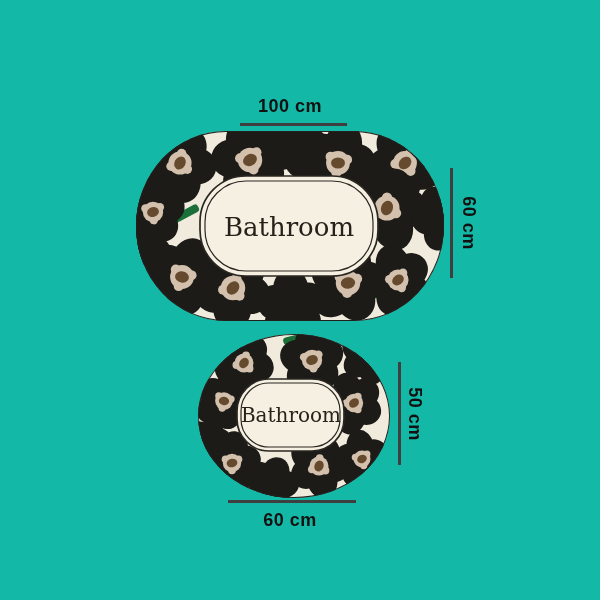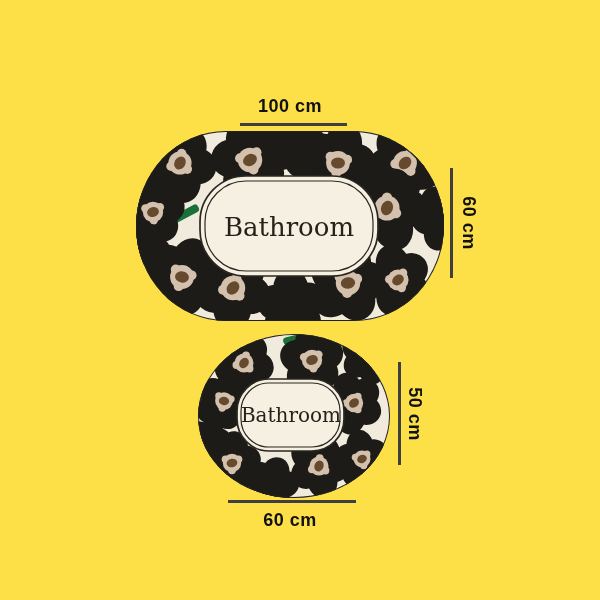--- a/index.html
+++ b/index.html
@@ -15,21 +15,21 @@
   }
   .dim-label.vert{transform:translate(-50%,-50%) rotate(90deg);}
   .dim-line{position:absolute;background:#3f3f3f;}
   .mat-text{
     font-family:"DejaVu Serif",serif;
   }
 </style>
 </head>
 <body>
 
-<div class="canvas" style="background: #fde047;">
+<div class="canvas" style="background: #14b8a6;">
 
   <div class="dim-label" style="left: 290px; top: 106px; color: rgb(17, 17, 17);">100 cm</div>
   <div class="dim-line" style="left: 240px; top: 123px; width: 107px; height: 3px; background: rgb(63, 63, 63);"></div>
 
   <div class="mat" style="left:135px;top:130px;">
     <svg id="svg-large" width="310" height="192" viewBox="0 0 310 192">
       <g clip-path="url(#clip-large)">
           <rect x="1" y="1" width="308" height="190" rx="90" ry="95" fill="#f0ebdc"></rect>
           <rect x="145" y="5" width="30" height="8" rx="3" fill="#1a7038" transform="rotate(-12 160 9)"></rect>
           <rect x="35" y="80" width="30" height="8" rx="3" fill="#1a7038" transform="rotate(-28 50 84)"></rect>

